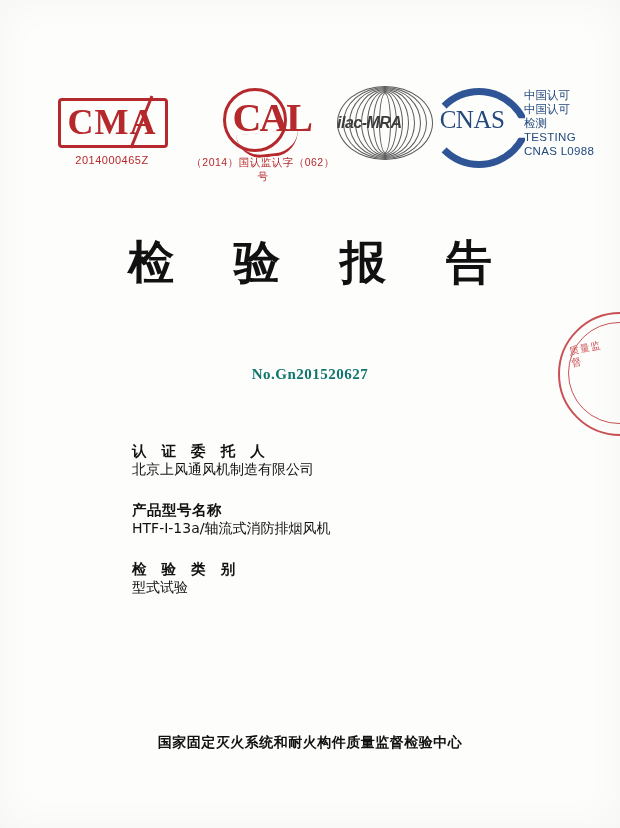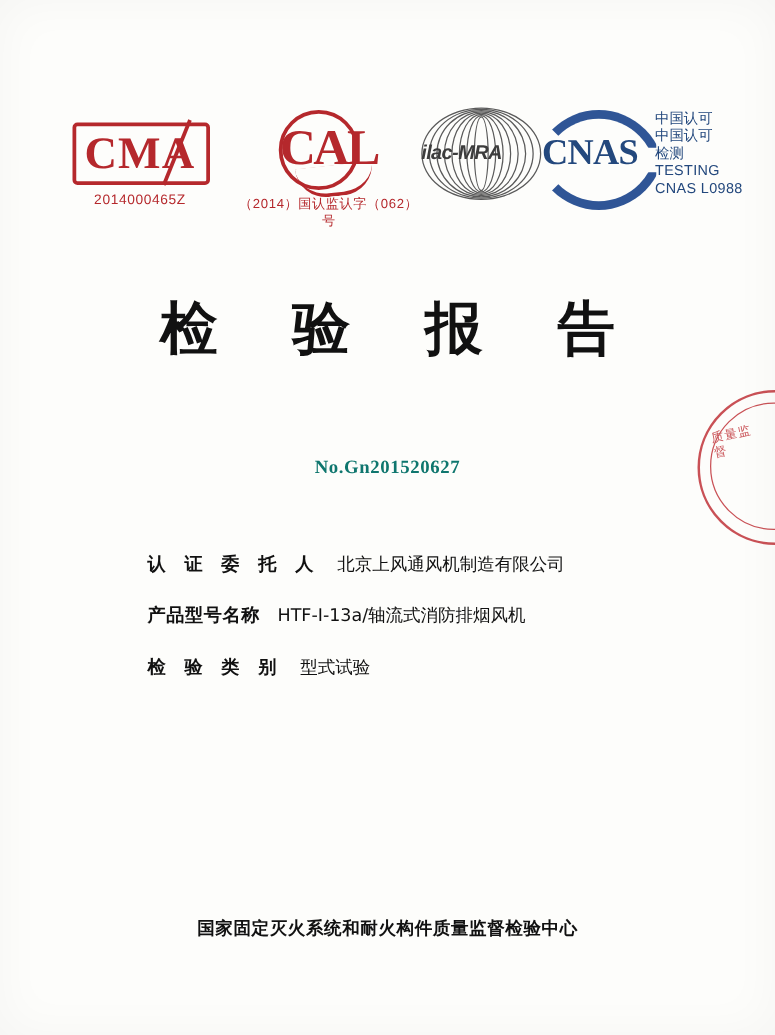--- a/index.html
+++ b/index.html
@@ -79,20 +79,21 @@
     letter-spacing: 0.5px;
   }
 
   
   .logo-cal { left: 188px; top: 10px; width: 150px; }
   .cal-mark {
     position: relative;
     width: 96px;
     height: 62px;
     margin: 0 auto;
+    text-align: right;
   }
   .cal-mark .cal-circle {
     position: absolute;
     left: 8px; top: 0;
     width: 58px; height: 58px;
     border: 3px solid #b5282c;
     border-radius: 50%;
   }
   .cal-mark .cal-letters {
     position: absolute;
@@ -166,22 +167,22 @@
     border: 7px solid #2f5596;
     border-color: transparent transparent #2f5596 transparent;
     border-radius: 0 0 50% 50% / 0 0 100% 100%;
   }
   .cnas-text {
     position: absolute;
     left: 0; top: 22px;
     width: 96px;
     text-align: center;
     font-family: "Liberation Serif", serif;
-    font-weight: bold;
-    font-size: 29px;
+    font-weight: normal;
+    font-size: 25px;
     color: #23487d;
     letter-spacing: -0.5px;
   }
   .cnas-lines {
     float: left;
     margin-left: 4px;
     padding-top: 4px;
     font-size: 11.5px;
     line-height: 14px;
     color: #23487d;
@@ -225,20 +226,21 @@
     position: absolute;
     top: 442px;
     left: 118px;
     width: 420px;
   }
   .field-row {
     display: flex;
     align-items: baseline;
     margin-bottom: 22px;
     font-size: 15px;
+    flex-direction: column;
   }
   .field-label {
     font-family: "DejaVu Sans", sans-serif;
     font-weight: bold;
     color: #111;
     font-size: 14.5px;
     white-space: nowrap;
   }
   .field-label.w1 { letter-spacing: 5px; }
   .field-label.w2 { letter-spacing: 0.5px; }

